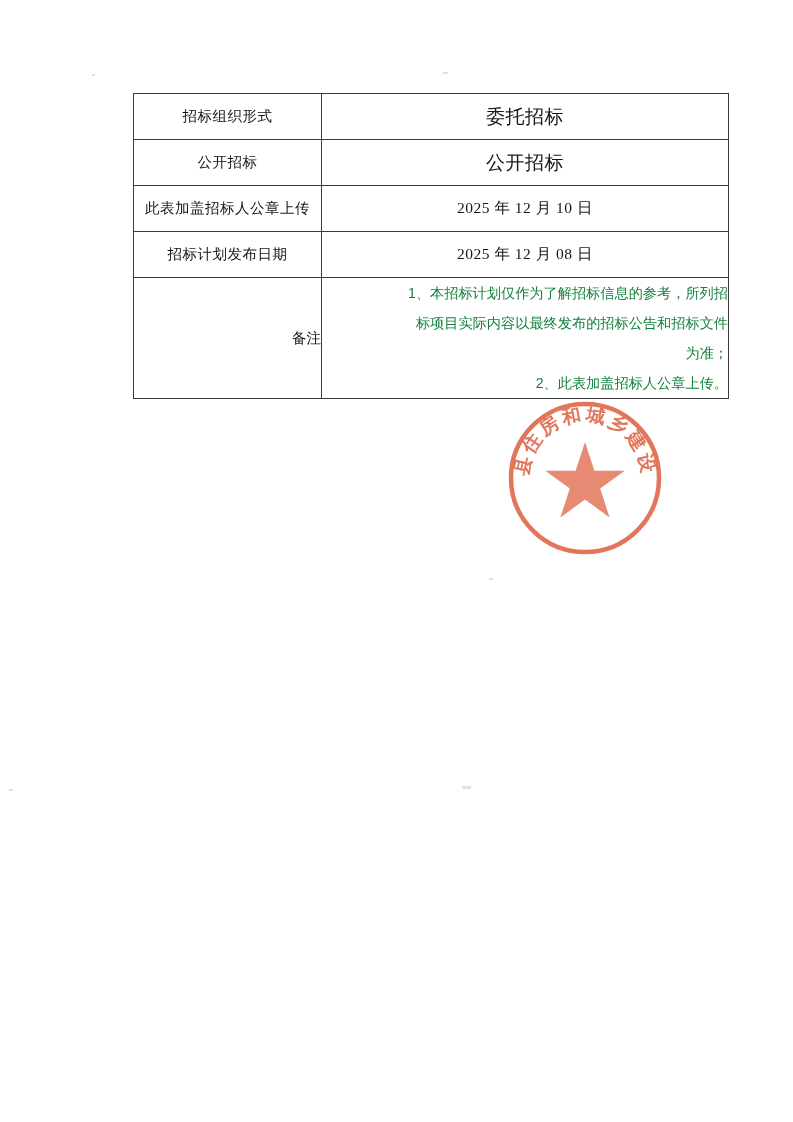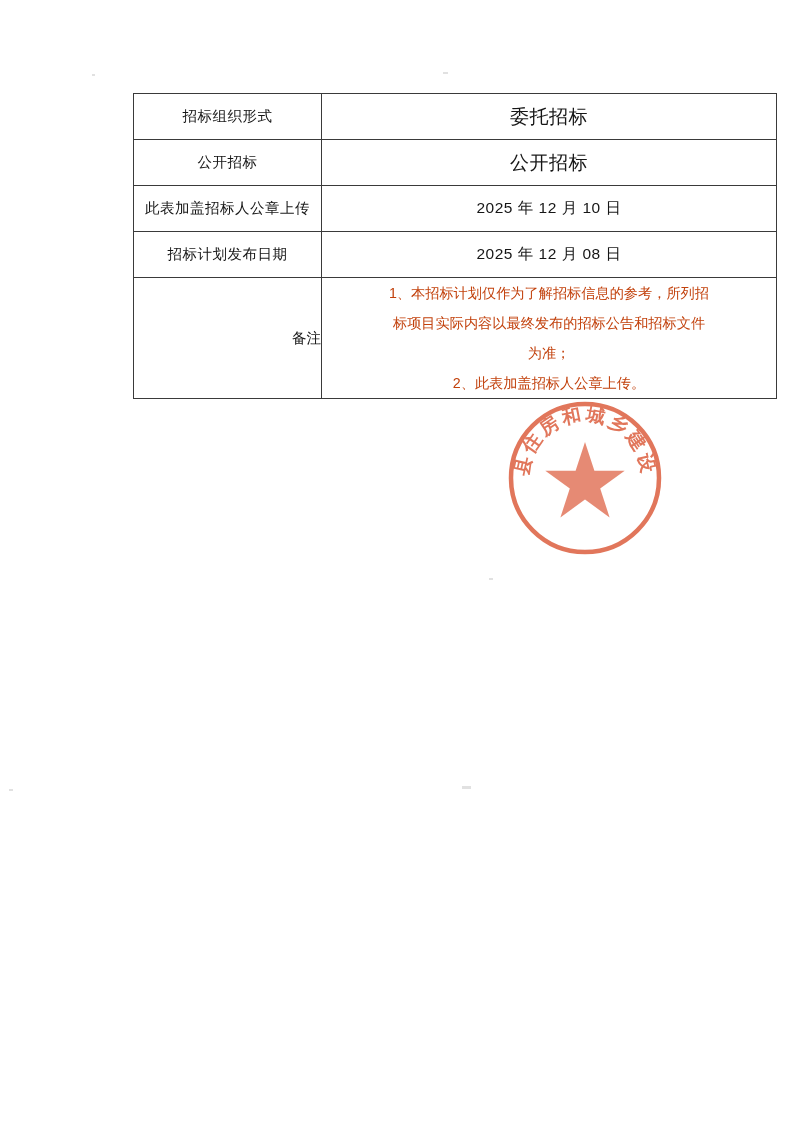--- a/index.html
+++ b/index.html
@@ -28,21 +28,21 @@
   .speck {
     position: absolute;
     background: #c9c9c9;
     opacity: .55;
   }
 
   table.doc-table {
     position: absolute;
     left: 133px;
     top: 93px;
-    width: 644px;
+    width: 596px;
     border-collapse: collapse;
     table-layout: fixed;
   }
   table.doc-table td {
     border: 1px solid #3a3a3a;
     padding: 0;
     vertical-align: middle;
   }
   .col-label {
     width: 188px;
@@ -55,34 +55,34 @@
     height: 45px;
   }
   .cell-value {
     text-align: center;
     font-size: 19px;
     letter-spacing: .5px;
     color: #161616;
     height: 45px;
   }
   .cell-value.serifnum {
-    font-family: Liberation Sans, sans-serif;
+    font-family: Liberation Serif, serif;
     font-size: 15.5px;
   }
   .remark-label {
     text-align: right;
     font-size: 14.5px;
     color: #161616;
   }
   .remark-body {
-    text-align: center;
+    text-align: right;
     padding: 14px 14px 14px 14px;
     font-size: 14.2px;
     line-height: 30px;
-    color: #c2410c;
+    color: #15803d;
   }
   .remark-body p {
     margin: 0;
     text-indent: 0;
   }
 
   .signature-block {
     position: absolute;
     left: 133px;
     top: 440px;

